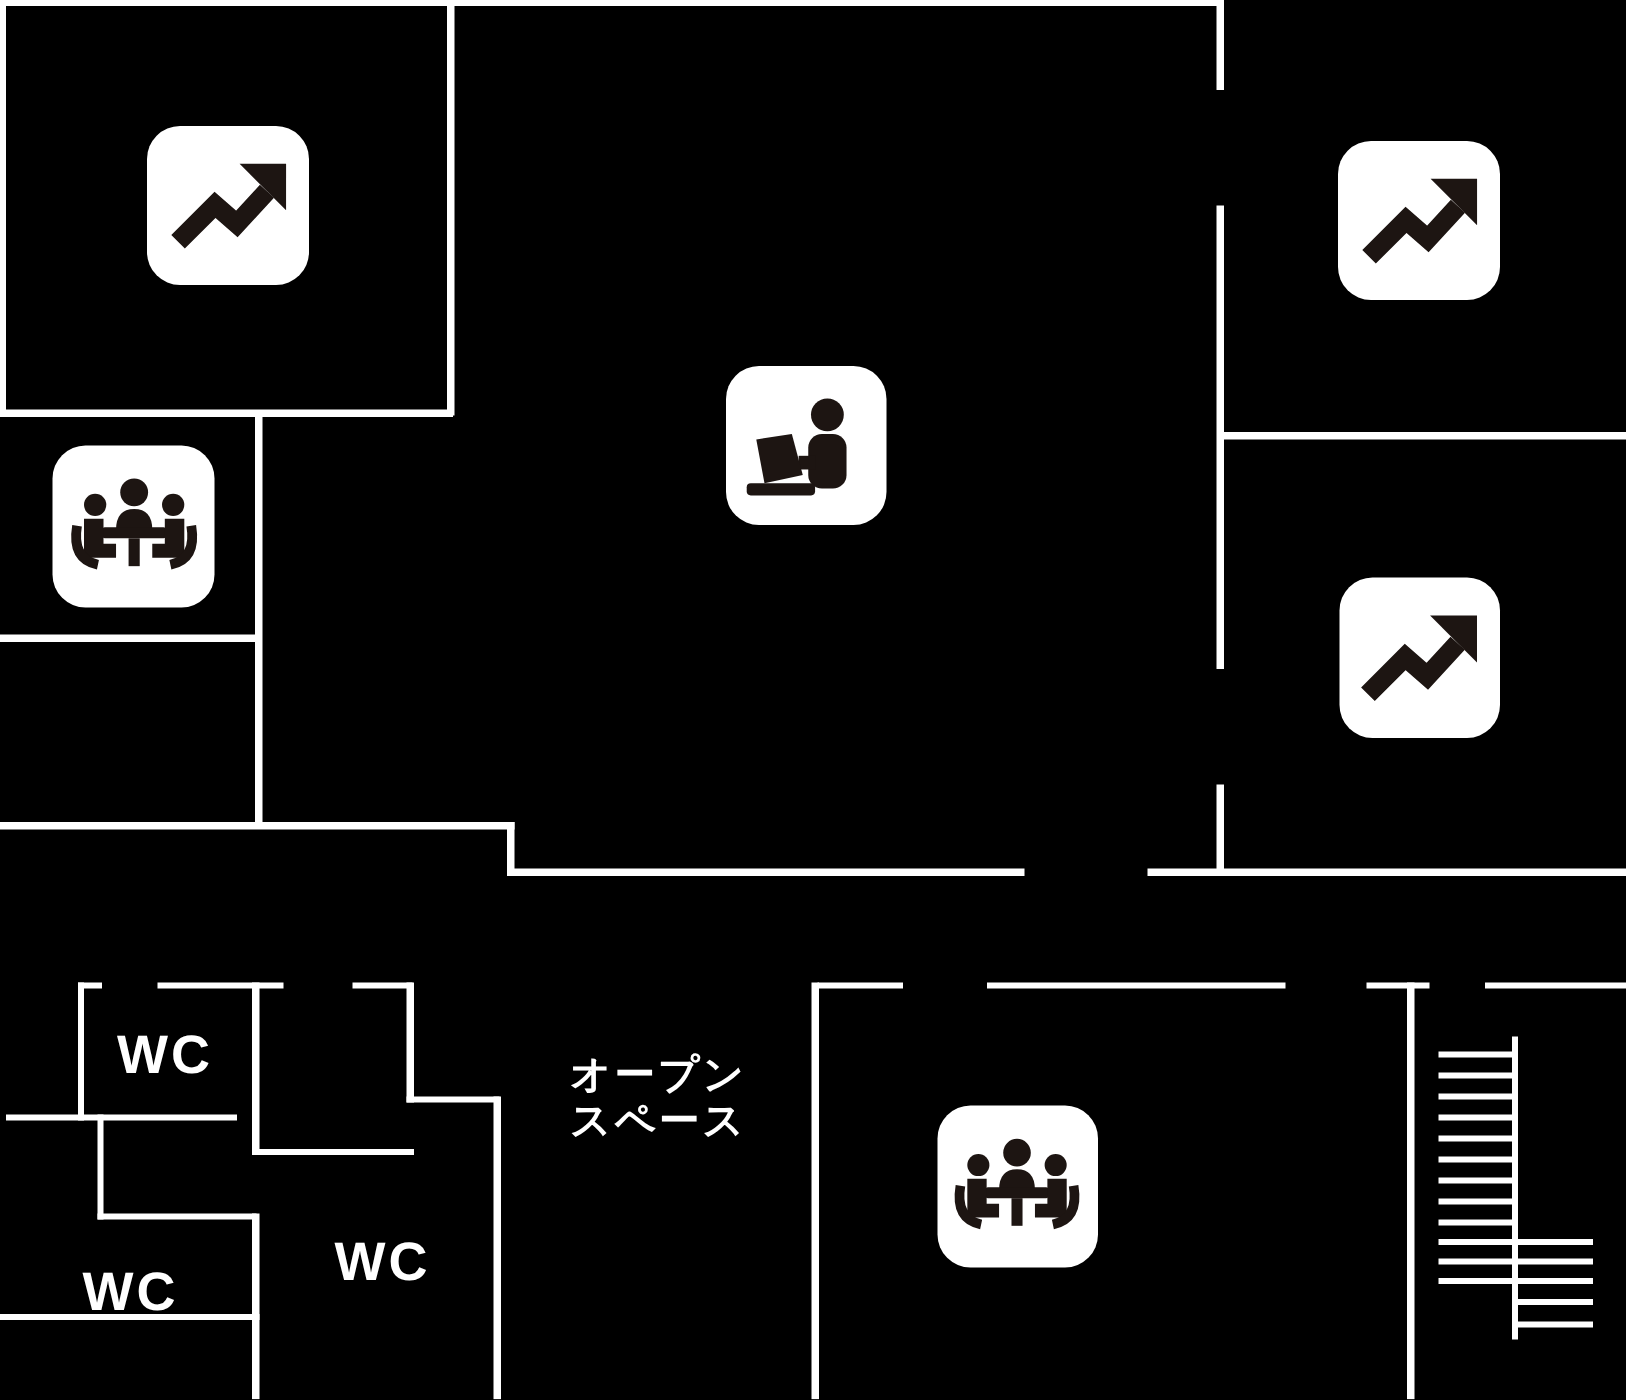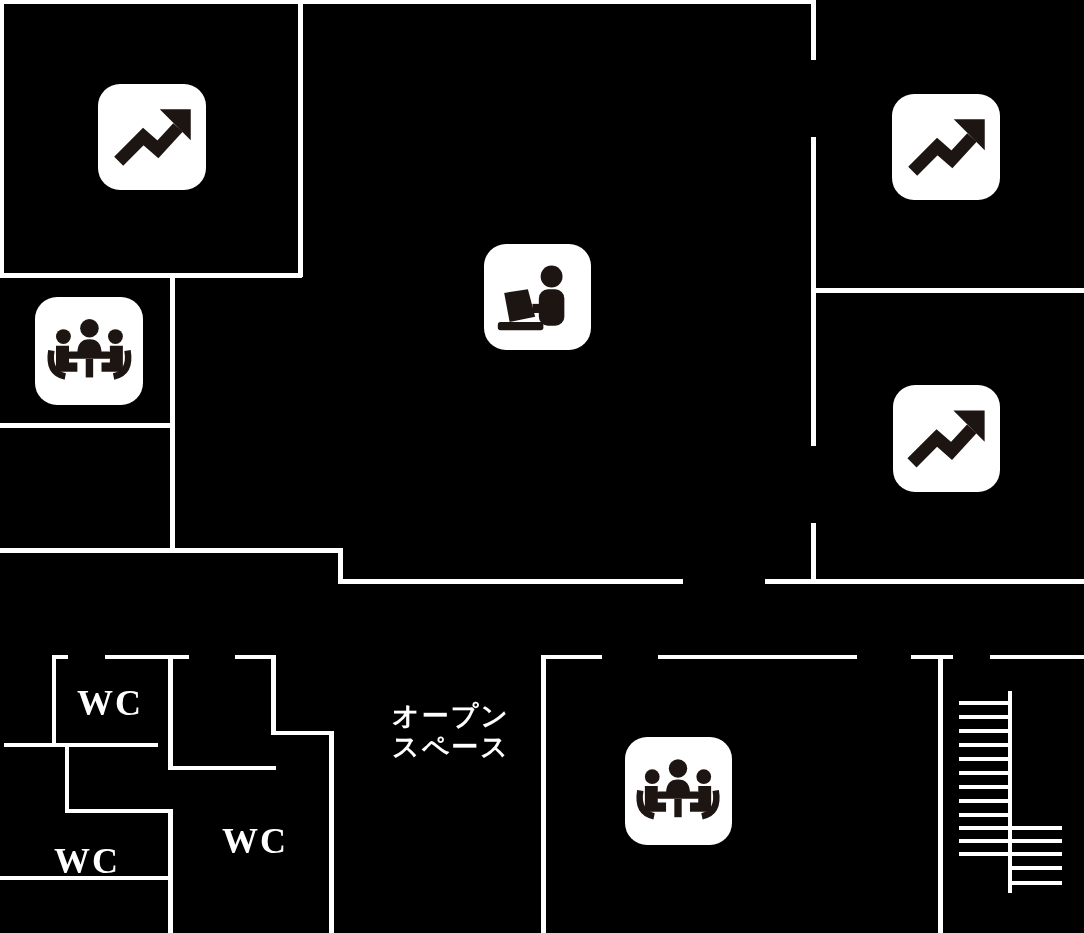--- a/index.html
+++ b/index.html
@@ -1,26 +1,26 @@
 <!DOCTYPE html>
 <html style="--background: #000000; --wall: #ffffff; --icon-background: #ffffff; --icon-glyph: #1d1512; --text: #ffffff;"><head>
 <meta charset="utf-8">
 <style>
   html,body{margin:0;padding:0;background:#000;}
   #plan{position:relative;width:1084px;height:933px;background:var(--background,#000);overflow:hidden;
-        font-family:Liberation Serif, serif;}
+        font-family:Liberation Sans, sans-serif;}
   .wall{position:absolute;background:var(--wall,#fff);}
   .icon{position:absolute;background:var(--icon-background,#fff);border-radius:22px;
         display:flex;align-items:center;justify-content:center;}
   .icon svg{width:86%;height:86%;}
   .glyph{fill:var(--icon-glyph,#1d1512);}
   .stroke{stroke:var(--icon-glyph,#1d1512);fill:none;}
   .label{position:absolute;color:var(--text,#fff);font-weight:bold;}
   .wc{font-size:36px;letter-spacing:2px;line-height:1;}
-  .open-space{font-size:27px;line-height:1.16;letter-spacing:2px;white-space:pre-line;margin-left:12px;}
+  .open-space{font-size:27px;line-height:1.16;letter-spacing:2px;white-space:pre-line;}
 </style>
 </head>
 <body>
 
 <div id="plan">
 
   <div class="wall" style="left:0;top:0;width:815px;height:4px"></div>
   <div class="wall" style="left:0;top:0;width:4px;height:277px"></div>
   <div class="wall" style="left:298px;top:0;width:5px;height:277px"></div>
   <div class="wall" style="left:0;top:273px;width:302px;height:5px"></div>

